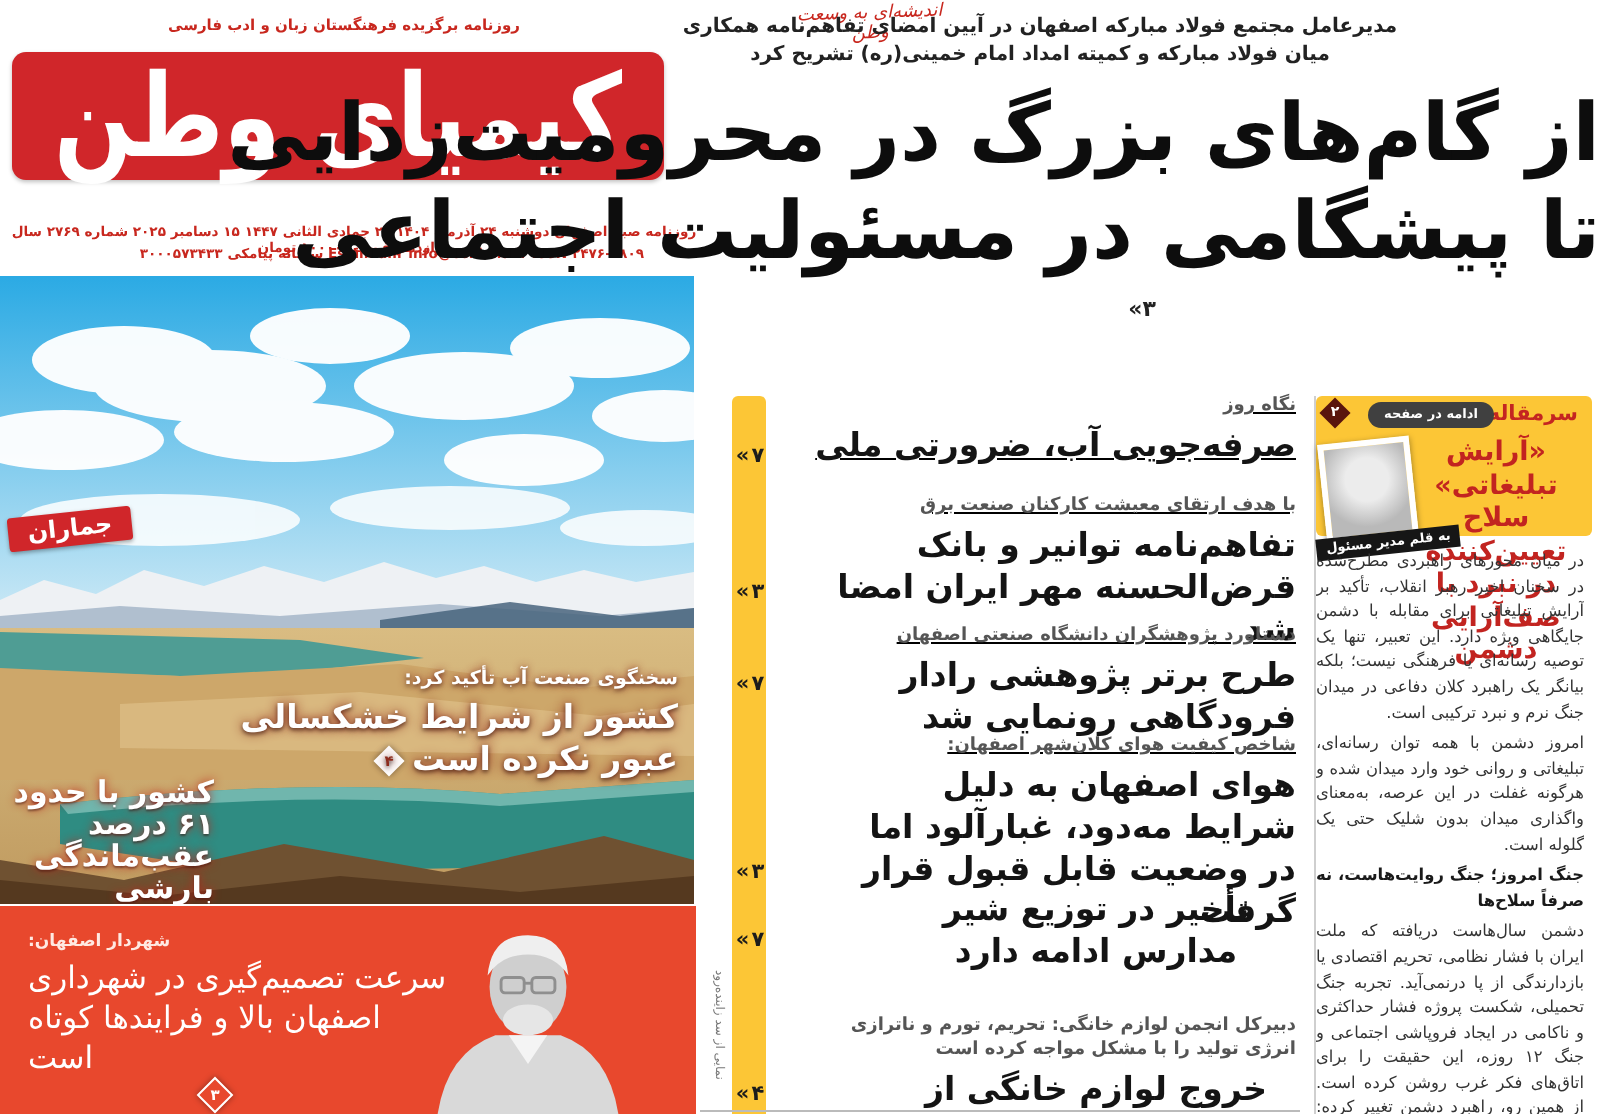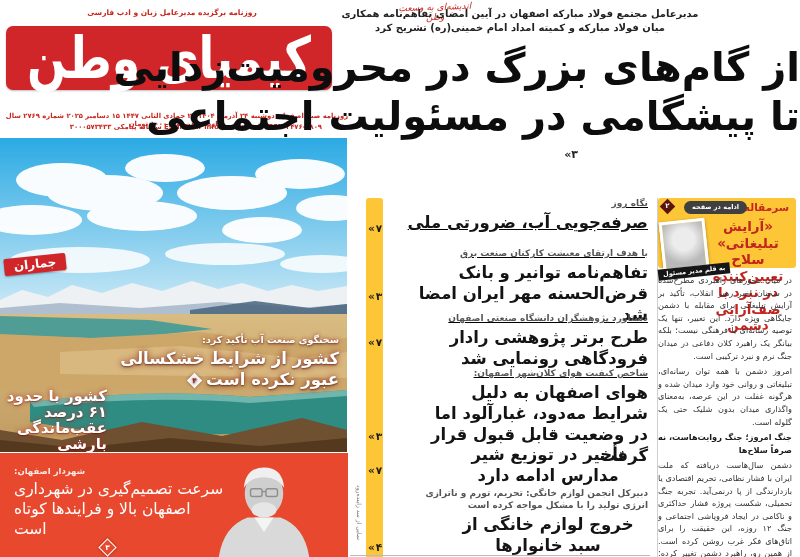--- a/index.html
+++ b/index.html
@@ -85,21 +85,21 @@
   .ed-body{top:274px;right:8px;width:134px;height:283px;overflow:hidden;font-size:8.2px;line-height:12.6px;
            color:#333;text-align:justify;}
   .ed-body p{margin:0 0 3px;}
   .ed-subhead{font-weight:900;color:#1a1a1a;}
 </style>
 </head>
 <body>
 
 <div class="page">
 
-  <div class="abs award">روزنامه برگزیده مدیرعامل زبان و ادب فارسی</div>
+  <div class="abs award">روزنامه برگزیده فرهنگستان زبان و ادب فارسی</div>
   <div class="abs slogan">اندیشه‌ای به وسعت وطن</div>
   <div class="abs logo-box">
     <span class="logo-text">کیمیای وطن</span>
   </div>
   <div class="abs info1">روزنامه صبح اصفهان   دوشنبه ۲۴ آذرماه ۱۴۰۴   ۲۴ جمادی الثانی ۱۴۴۷   ۱۵ دسامبر ۲۰۲۵   شماره ۲۷۶۹   سال دوازدهم   قیمت: ۱۰۰۰۰ تومان</div>
   <div class="abs info2">Eskimia.ir   info@eskimia.ir   ISSN ۲۴۷۶-۴۸۰۹   سامانه پیامکی ۳۰۰۰۵۷۳۴۳۳</div>
 
   <div class="abs lead-kicker">
     <span class="inner">مدیرعامل مجتمع فولاد مبارکه اصفهان در آیین امضای تفاهم‌نامه همکاری میان فولاد مبارکه و کمیته امداد امام خمینی(ره) تشریح کرد</span>
   </div>
@@ -205,21 +205,21 @@
     <div class="mid-title" style="width:210px;float:right;">طرح برتر پژوهشی رادار فرودگاهی رونمایی شد</div>
   </div>
   <div class="abs mid-item mi4">
     <div class="mid-kicker">شاخص کیفیت هوای کلان‌شهر اصفهان:</div>
     <div class="mid-title" style="width:230px;float:right;">هوای اصفهان به دلیل شرایط مه‌دود، غبارآلود اما در وضعیت قابل قبول قرار گرفت</div>
   </div>
   <div class="abs mid-item mi5">
     <div class="mid-title">تأخیر در توزیع شیر مدارس ادامه دارد</div>
   </div>
   <div class="abs mid-item mi6">
-    <div class="mid-kicker" style="width:250px;float:right;">دبیرکل انجمن لوازم خانگی: تحریم، تورم و ناترازی انرژی تولید را با مشکل مواجه کرده است</div>
+    <div class="mid-kicker" style="width:250px;float:right;margin-top:20px;">دبیرکل انجمن لوازم خانگی: تحریم، تورم و ناترازی انرژی تولید را با مشکل مواجه کرده است</div>
     <div class="mid-title">خروج لوازم خانگی از سبد خانوارها</div>
   </div>
 
   <div class="abs divider"></div>
   <div class="abs bottom-rule"></div>
 
   <div class="abs editorial-head">
     <span class="ed-section">سرمقاله</span>
     <span class="pill">ادامه در صفحه</span>
     <span class="pill-diamond">

